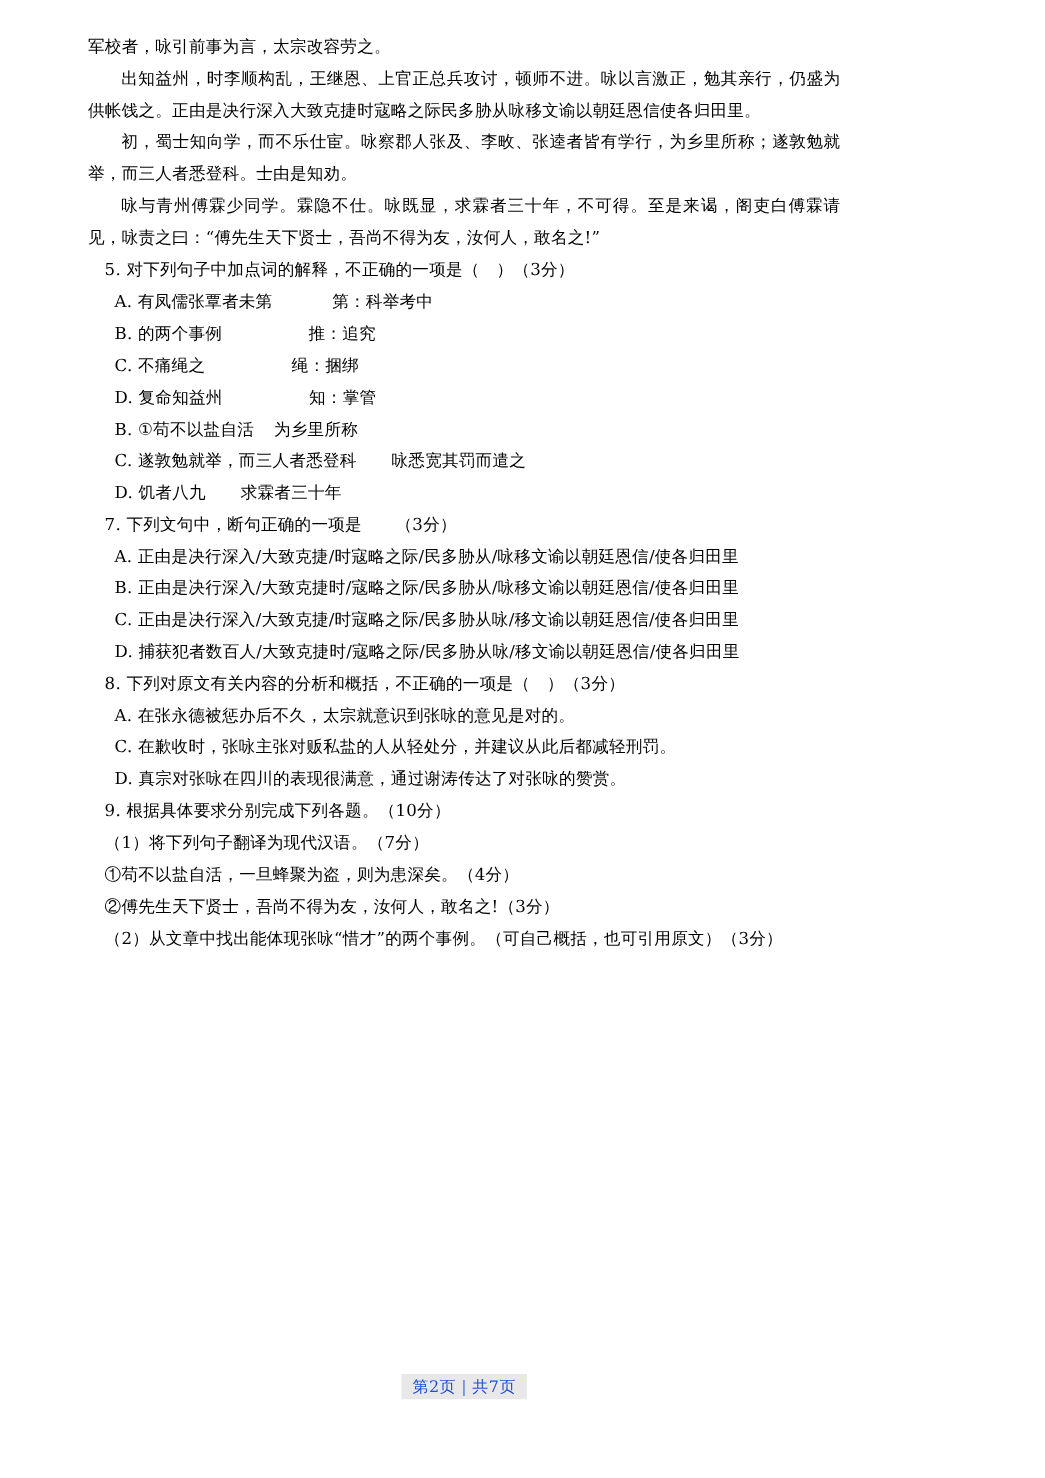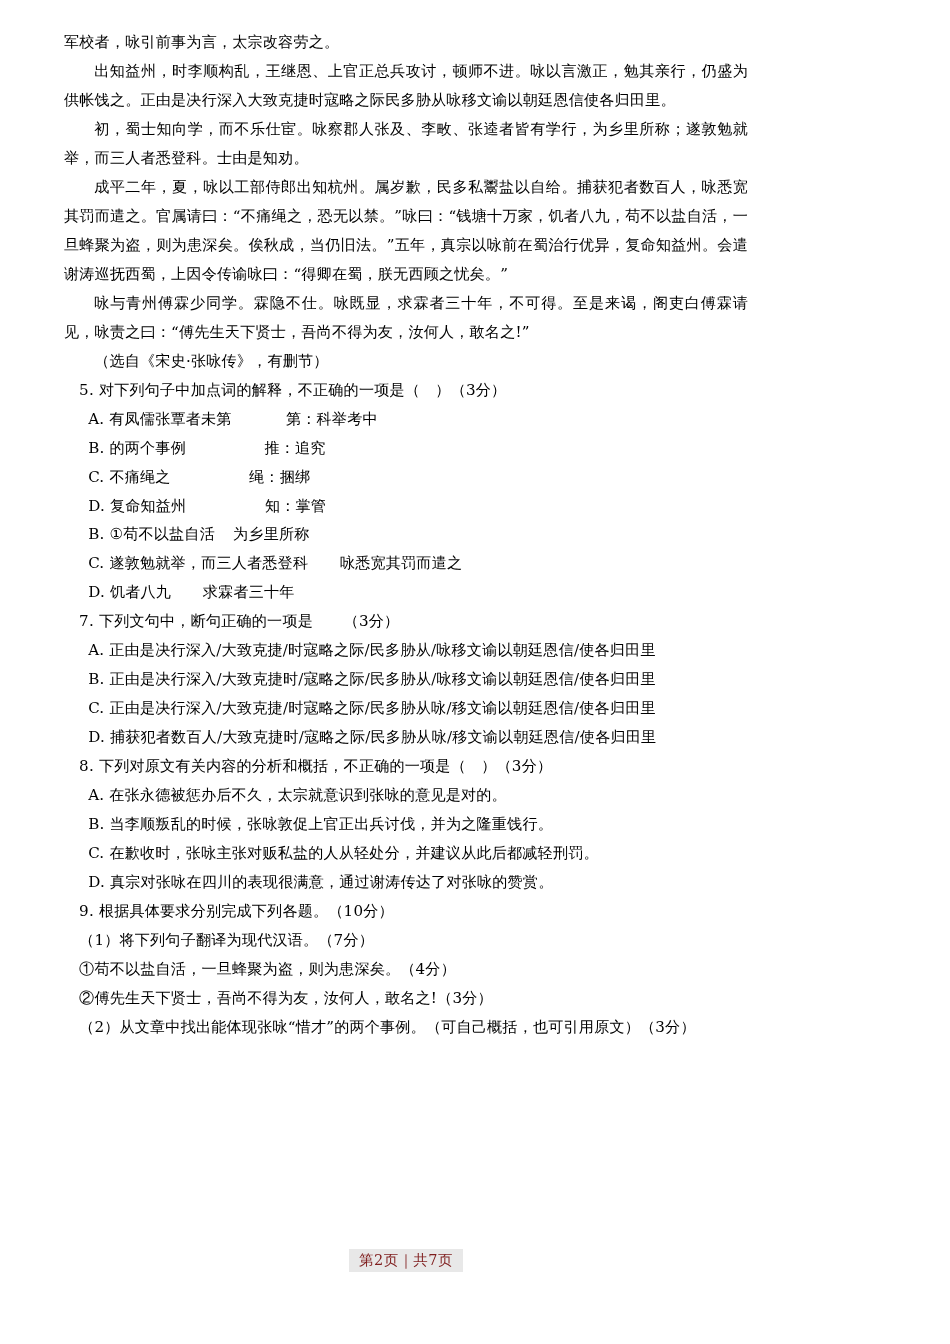--- a/index.html
+++ b/index.html
@@ -12,20 +12,21 @@
     color: #000000;
   }
   .page {
     position: relative;
     width: 812px;
     height: 1344px;
     background: #ffffff;
     box-sizing: border-box;
     padding: 28px 64px 0 64px;
     overflow: hidden;
+    margin-left: 16px;
   }
   .doc {
     font-size: 15.1px;
     line-height: 1.92;
     text-align: justify;
     text-justify: inter-ideograph;
   }
   .para {
     margin: 0;
     text-indent: 2em;
@@ -54,55 +55,52 @@
     right: 0;
     bottom: 72px;
     text-align: center;
     font-size: 14.5px;
     letter-spacing: 0.5px;
   }
   .footer .pgbox {
     display: inline-block;
     background: #e8e8e8;
     padding: 2px 10px;
-    color: #7f1d1d;
+    color: #1d4ed8;
   }
 </style>
 </head>
 <body>
 
 <div class="page">
   <div class="doc">
 
     <p class="para noindent">军校者，咏引前事为言，太宗改容劳之。</p>
     <p class="para">出知益州，时李顺构乱，王继恩、上官正总兵攻讨，顿师不进。咏以言激正，勉其亲行，仍盛为供帐饯之。正由是决行深入大致克捷时寇略之际民多胁从咏移文谕以朝廷恩信使各归田里。</p>
     <p class="para">初，蜀士知向学，而不乐仕宦。咏察郡人张及、李畋、张逵者皆有学行，为乡里所称；遂敦勉就举，而三人者悉登科。士由是知劝。</p>
-    <p class="para">成平二年，夏，咏以工部侍郎出知杭州。属岁歉，民多私鬻盐以自给。捕获犯者数百人，咏悉宽其罚而遣之。官属请曰：“不痛绳之，恐无以禁。”咏曰：“钱塘十万家，饥者八九，苟不以盐自活，一旦蜂聚为盗，则为患深矣。俟秋成，当仍旧法。”五年，真宗以咏前在蜀治行优异，复命知益州。会遣谢涛巡抚西蜀，上因令传谕咏曰：“得卿在蜀，朕无西顾之忧矣。”</p>
     <p class="para">咏与青州傅霖少同学。霖隐不仕。咏既显，求霖者三十年，不可得。至是来谒，阁吏白傅霖请见，咏责之曰：“傅先生天下贤士，吾尚不得为友，汝何人，敢名之!”</p>
-    <p class="para">（选自《宋史·张咏传》，有删节）</p>
 
     <p class="qline">5. 对下列句子中加点词的解释，不正确的一项是（　）（3分）</p>
     <p class="opt"><span>A.</span> <span>有凤儒张覃者未第</span><span class="gap-md"></span><span>第：科举考中</span></p>
     <p class="opt"><span>B.</span> <span>的两个事例</span><span class="gap-lg"></span><span>推：追究</span></p>
     <p class="opt"><span>C.</span> <span>不痛绳之</span><span class="gap-lg"></span><span>绳：捆绑</span></p>
     <p class="opt"><span>D.</span> <span>复命知益州</span><span class="gap-lg"></span><span>知：掌管</span></p>
 
     <p class="opt"><span>B.</span> <span>①苟不以盐自活</span><span class="gap-xs"></span><span>为乡里所称</span></p>
     <p class="opt"><span>C.</span> <span>遂敦勉就举，而三人者悉登科</span><span class="gap-sm"></span><span>咏悉宽其罚而遣之</span></p>
     <p class="opt"><span>D.</span> <span>饥者八九</span><span class="gap-sm"></span><span>求霖者三十年</span></p>
 
     <p class="qline">7. 下列文句中，断句正确的一项是　　（3分）</p>
     <p class="opt"><span>A.</span> <span>正由是决行深入/大致克捷/时寇略之际/民多胁从/咏移文谕以朝廷恩信/使各归田里</span></p>
     <p class="opt"><span>B.</span> <span>正由是决行深入/大致克捷时/寇略之际/民多胁从/咏移文谕以朝廷恩信/使各归田里</span></p>
     <p class="opt"><span>C.</span> <span>正由是决行深入/大致克捷/时寇略之际/民多胁从咏/移文谕以朝廷恩信/使各归田里</span></p>
     <p class="opt"><span>D.</span> <span>捕获犯者数百人/大致克捷时/寇略之际/民多胁从咏/移文谕以朝廷恩信/使各归田里</span></p>
 
     <p class="qline">8. 下列对原文有关内容的分析和概括，不正确的一项是（　）（3分）</p>
     <p class="opt"><span>A.</span> <span>在张永德被惩办后不久，太宗就意识到张咏的意见是对的。</span></p>
-    <p class="opt"><span>B.</span> <span>当李顺叛乱的时候，张咏敦促上官正出兵讨伐，并为之隆重饯行。</span></p>
     <p class="opt"><span>C.</span> <span>在歉收时，张咏主张对贩私盐的人从轻处分，并建议从此后都减轻刑罚。</span></p>
     <p class="opt"><span>D.</span> <span>真宗对张咏在四川的表现很满意，通过谢涛传达了对张咏的赞赏。</span></p>
 
     <p class="qline">9. 根据具体要求分别完成下列各题。（10分）</p>
     <p class="qline">（1）将下列句子翻译为现代汉语。（7分）</p>
     <p class="qline">①苟不以盐自活，一旦蜂聚为盗，则为患深矣。（4分）</p>
     <p class="qline">②傅先生天下贤士，吾尚不得为友，汝何人，敢名之!（3分）</p>
     <p class="qline">（2）从文章中找出能体现张咏“惜才”的两个事例。（可自己概括，也可引用原文）（3分）</p>
 
   </div>

